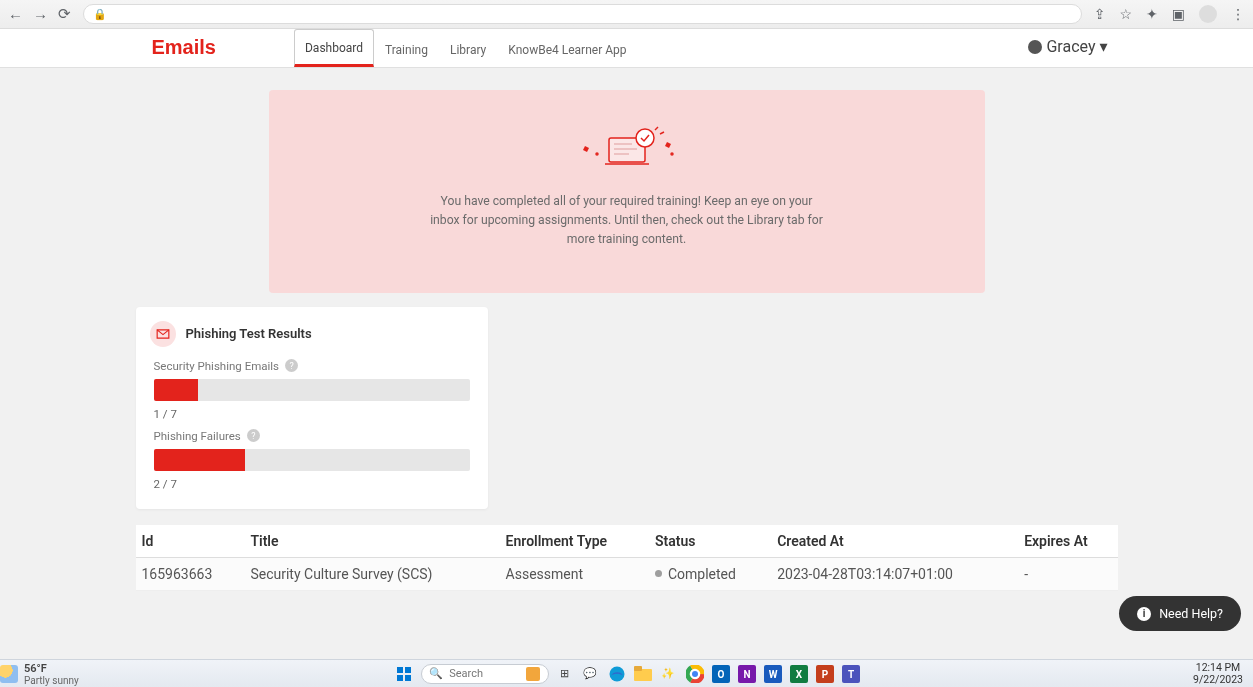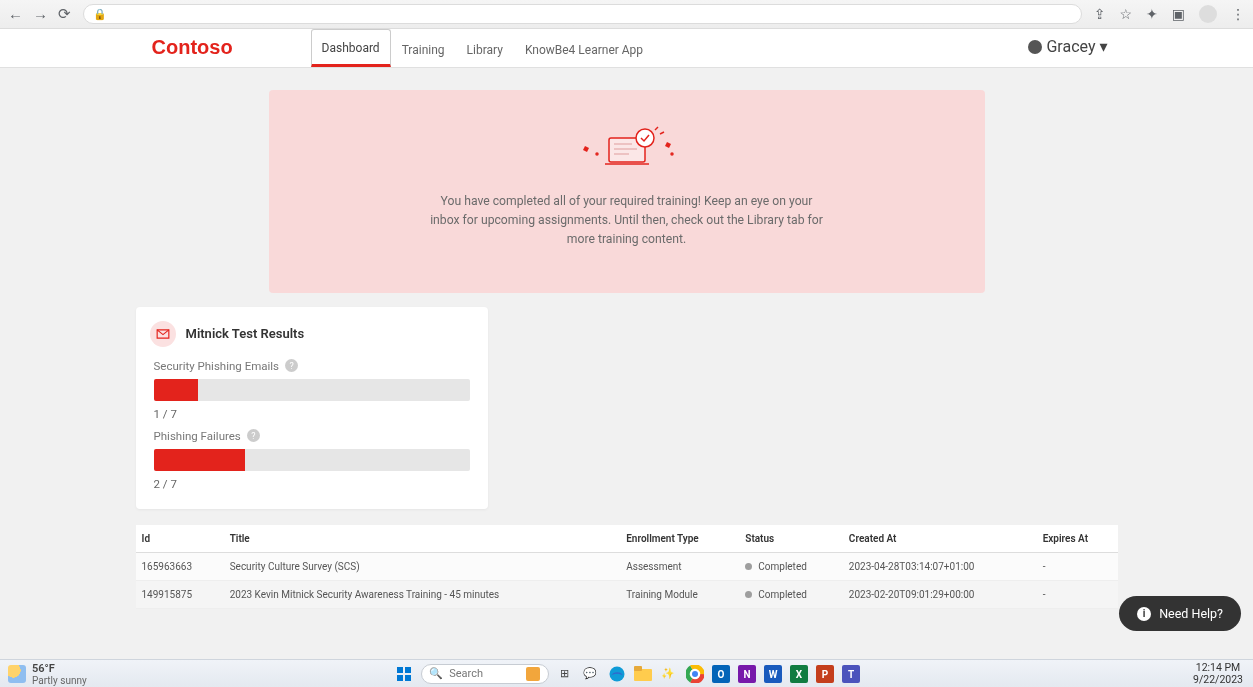--- a/index.html
+++ b/index.html
@@ -36,33 +36,33 @@
 .card-head h3 { font-size:13px; font-weight:600; color:#333;}
 .metric { padding: 6px 18px 2px 18px;}
 .metric-label { font-size:11.5px; color:#777; display:flex; align-items:center; gap:6px; margin-bottom:6px;}
 .metric-label .q { width:13px; height:13px; border-radius:50%; background:#ccc; color:#fff; font-size:9px; display:inline-flex; align-items:center; justify-content:center;}
 .bar { height:22px; background:#e6e6e6; border-radius:2px; overflow:hidden; margin-bottom:6px;}
 .bar-fill { height:100%; background:#e3231c;}
 .metric-value { font-size:11.5px; color:#666;}
 
 
 .tbl-wrap { margin:16px 0 0 0; background:#fff;}
-table { width:100%; border-collapse:collapse; font-size:10px;}
+table { width:100%; border-collapse:collapse; font-size:14px;}
 th { text-align:left; color:#333; font-weight:600; padding:8px 6px; border-bottom:1px solid #ddd; background:#fff;}
 td { padding:8px 6px; color:#555; border-bottom:1px solid #eee; background:#fbfbfb;}
 tr:nth-child(even) td { background:#f5f5f5;}
 .status-cell { display:flex; align-items:center; gap:6px;}
 .dot { width:7px; height:7px; border-radius:50%; background:#9e9e9e; display:inline-block;}
 
 
 .need-help { position:absolute; right:12px; bottom:56px; background:#333; color:#fff; font-size:12.5px; padding:10px 18px; border-radius:20px; display:flex; align-items:center; gap:8px; cursor:pointer;}
 
 
 .taskbar { position:absolute; bottom:0; left:0; right:0; height:28px; background:linear-gradient(to bottom,#f0f3f8,#e4e9f0); border-top:1px solid #cfd5dd; display:flex; align-items:center; font-size:11px; color:#444;}
-.tb-left { display:flex; align-items:center; gap:6px; padding-left:8px;}
+.tb-left { display:flex; align-items:center; gap:6px; }
 .weather-icon { width:18px; height:18px; background:radial-gradient(circle at 30% 30%, #ffd36b 40%, transparent 41%), #8fbef0; border-radius:3px;}
 .tb-center { position:absolute; left:50%; transform:translateX(-50%); display:flex; align-items:center; gap:6px;}
 .win-btn { width:22px; height:18px; display:flex; align-items:center; justify-content:center; cursor:pointer;}
 .searchbox { height:20px; width:128px; border:1px solid #c7ccd3; border-radius:12px; background:#fff; display:flex; align-items:center; padding:0 8px; gap:6px; color:#777; font-size:11px;}
 .app-ico { width:20px; height:20px; border-radius:3px; display:flex; align-items:center; justify-content:center; font-size:11px; cursor:pointer;}
 .tb-right { margin-left:auto; padding-right:10px; text-align:center; line-height:1.1; font-size:10.5px; color:#333;}
 
 svg { display:block; }
 </style>
 </head>
@@ -84,21 +84,21 @@
     <span>▣</span>
     <span style="width:18px;height:18px;border-radius:50%;background:#ddd;display:inline-block;"></span>
     <span>⋮</span>
   </div>
 </div>
 
 <div class="viewport">
 
   <div class="topbar">
     <div class="topbar-inner">
-      <div class="brand">Contoso</div>
+      <div class="brand">Emails</div>
       <div class="tabs">
         <div class="tab active">Dashboard</div>
         <div class="tab">Training</div>
         <div class="tab">Library</div>
         <div class="tab">KnowBe4 Learner App</div>
       </div>
       <div class="usermenu">
         <span style="width:14px;height:14px;border-radius:50%;background:#555;display:inline-block;"></span>
         <span>Gracey</span>
         <span>▾</span>
@@ -132,21 +132,21 @@
     </div>
 
     <div class="card">
       <div class="card-head">
         <div class="ico">
           <svg width="14" height="14" viewBox="0 0 24 24" fill="#e3231c">
               <path d="M2 5h20v14H2z" fill="none" stroke="#e3231c" stroke-width="2"></path>
               <path d="M2 5l10 8 10-8" fill="none" stroke="#e3231c" stroke-width="2"></path>
             </svg>
         </div>
-        <h3>Mitnick Test Results</h3>
+        <h3>Phishing Test Results</h3>
       </div>
 
       <div class="metric">
         <div class="metric-label">
           <span>Security Phishing Emails</span>
           <span class="q">?</span>
         </div>
         <div class="bar">
             <div class="bar-fill" id="bar0" style="width: 14%;"></div>
           </div>
@@ -181,30 +181,20 @@
             <tr>
               <td>165963663</td>
               <td>Security Culture Survey (SCS)</td>
               <td>Assessment</td>
               <td>
                 <span class="status-cell"><span class="dot"></span>Completed</span>
               </td>
               <td>2023-04-28T03:14:07+01:00</td>
               <td>-</td>
             </tr>
-            <tr>
-              <td>149915875</td>
-              <td>2023 Kevin Mitnick Security Awareness Training - 45 minutes</td>
-              <td>Training Module</td>
-              <td>
-                <span class="status-cell"><span class="dot"></span>Completed</span>
-              </td>
-              <td>2023-02-20T09:01:29+00:00</td>
-              <td>-</td>
-            </tr>
           </tbody>
       </table>
     </div>
 
   </div>
 
 </div>
 
 <div class="need-help">
   <span style="width:14px;height:14px;border-radius:50%;background:#fff;color:#333;display:inline-flex;align-items:center;justify-content:center;font-size:10px;font-weight:bold;">i</span>

